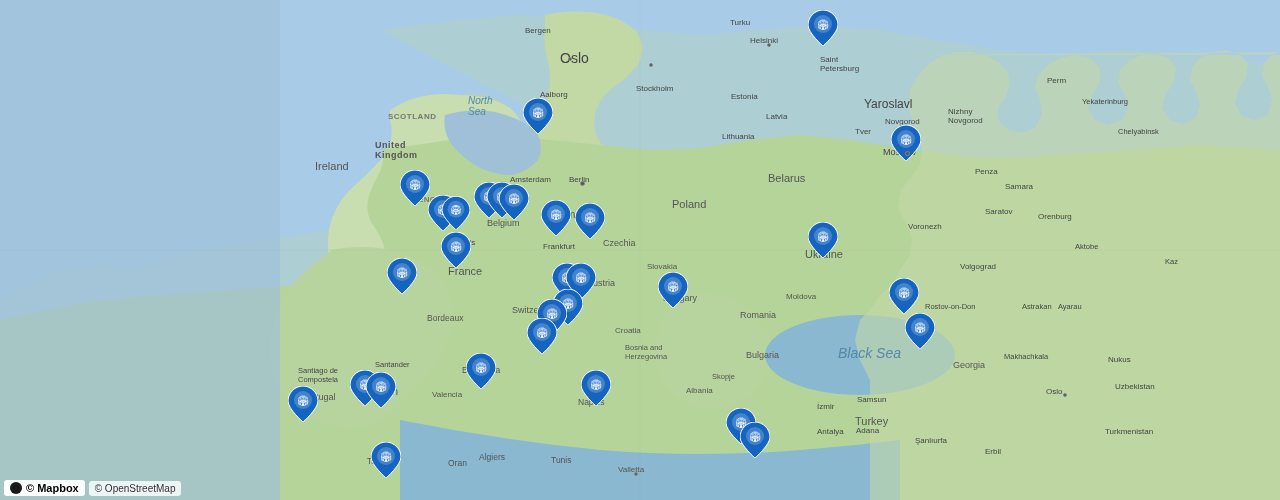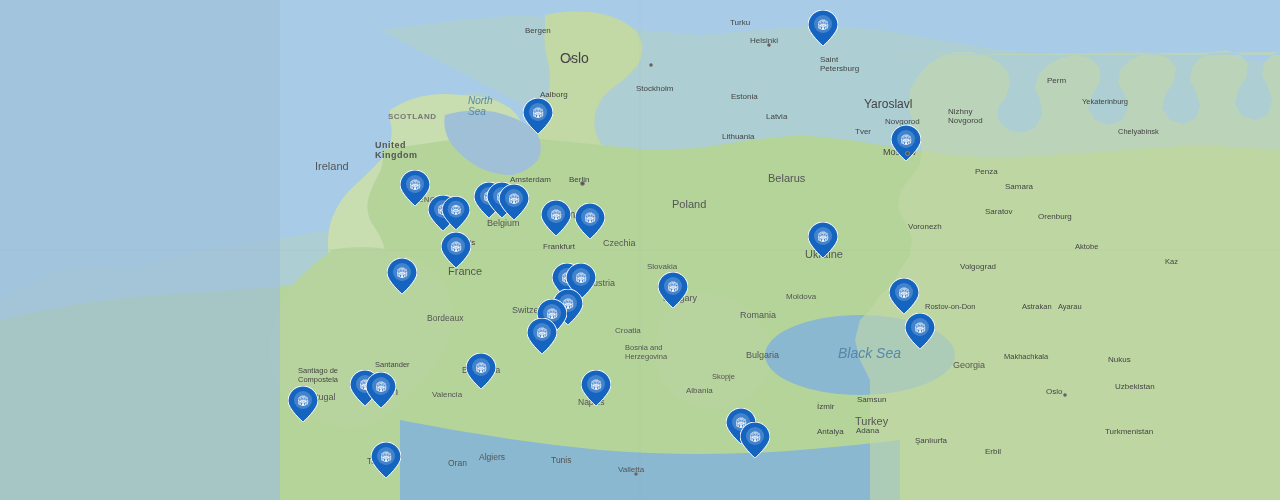--- a/index.html
+++ b/index.html
@@ -397,14 +397,23 @@
 
     <div style="position:absolute;left:767px;top:43px;width:4px;height:4px;border-radius:50%;background:#555;border:1px solid #888;"></div>
 
     <div style="position:absolute;left:905px;top:151px;width:5px;height:5px;border-radius:50%;background:#555;border:1px solid #888;"></div>
 
     <div style="position:absolute;left:634px;top:472px;width:4px;height:4px;border-radius:50%;background:#555;border:1px solid #888;"></div>
 
     <div style="position:absolute;left:1063px;top:393px;width:4px;height:4px;border-radius:50%;background:#555;border:1px solid #888;"></div>
   </div>
 
+  <div class="map-attribution">
+    <div class="mapbox-logo">
+      <span style="display:inline-block;width:12px;height:12px;background:#1a1a1a;border-radius:50%;margin-right:2px;"></span>
+      <span>© Mapbox</span>
+    </div>
+    <div class="osm-attribution">
+      <span>© OpenStreetMap</span>
+    </div>
+  </div>
 
 </div>
 
 </body></html>

